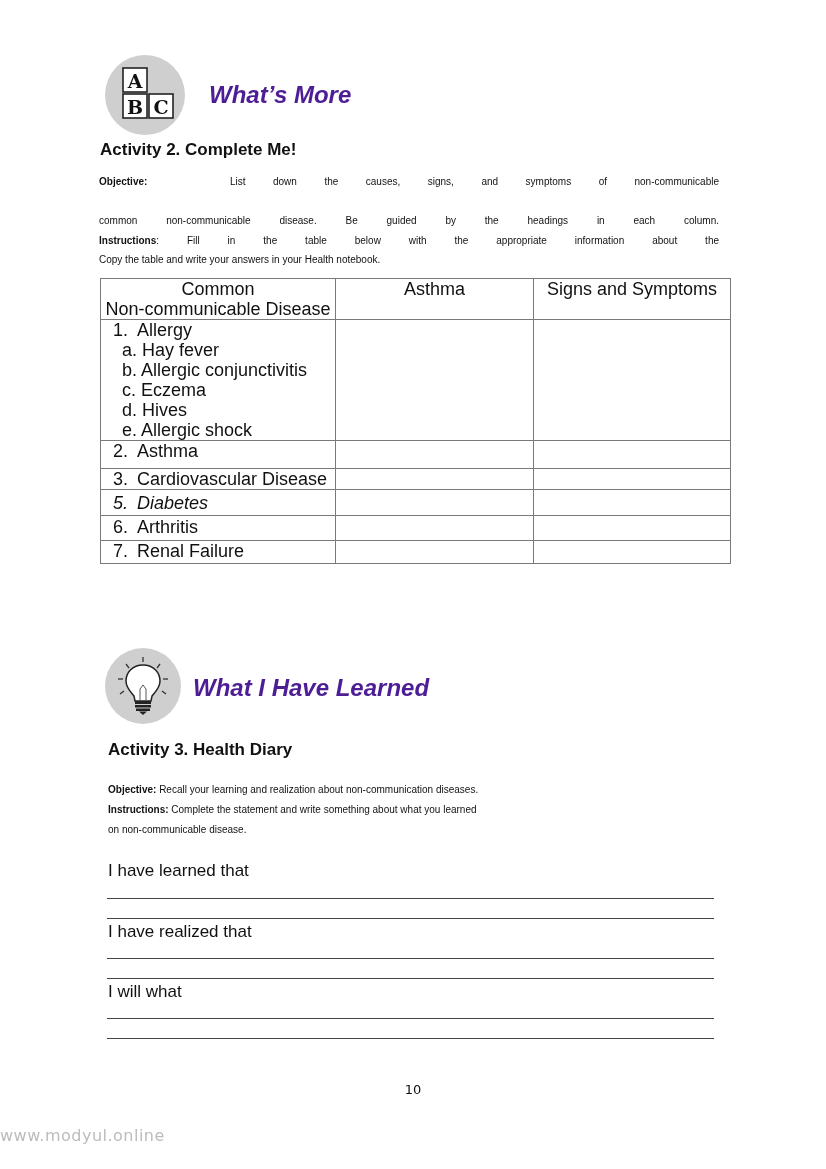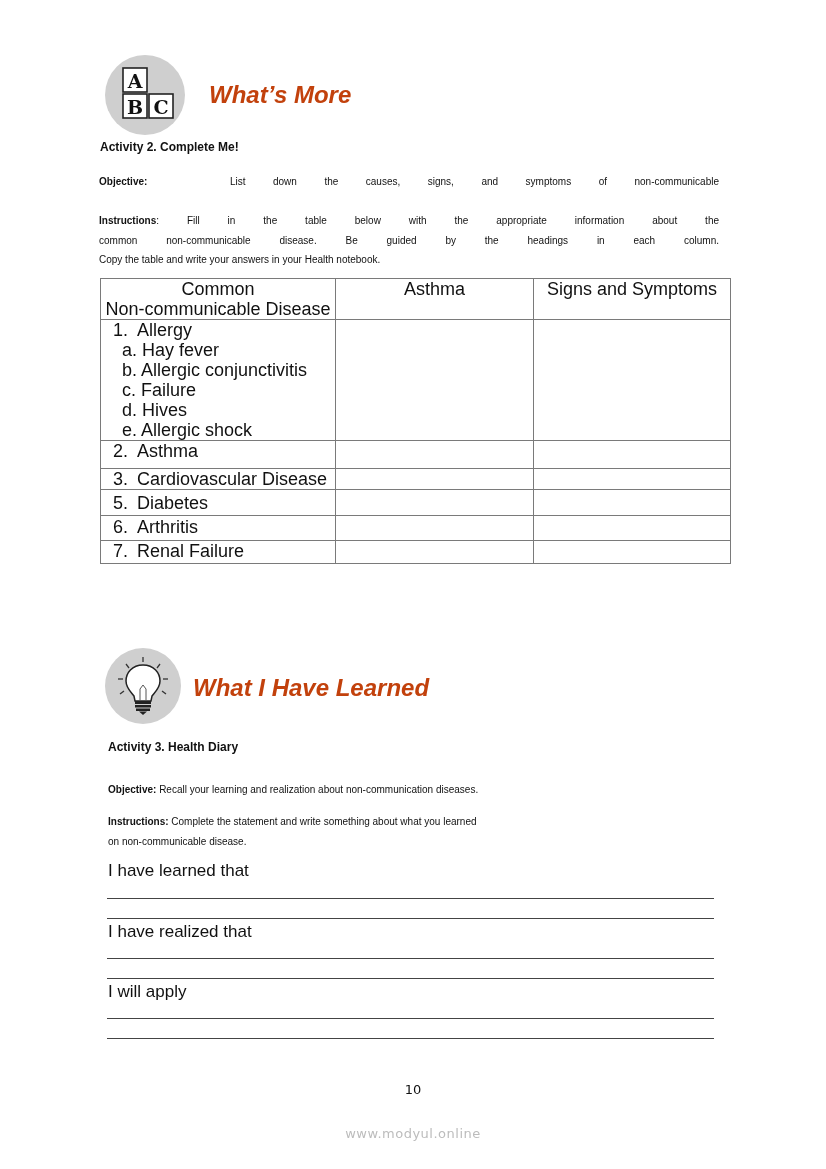--- a/index.html
+++ b/index.html
@@ -3,23 +3,23 @@
 <meta charset="utf-8">
 <style>
   html, body { margin: 0; padding: 0; background: #ffffff; }
   body {
     width: 826px; height: 1169px; position: relative; overflow: hidden;
     font-family: "Liberation Sans", sans-serif; color: #111;
   }
   .section-icon { position: absolute; width: 80px; height: 80px; border-radius: 50%; background: #cfcfcf; }
   .section-title {
     position: absolute; font-family: "Liberation Sans", sans-serif;
-    font-weight: bold; font-style: italic; font-size: 24px; color: #c2410c; white-space: nowrap;
+    font-weight: bold; font-style: italic; font-size: 24px; color: #4c1d95; white-space: nowrap;
   }
-  .activity-title { position: absolute; font-weight: bold; font-size: 12px; white-space: nowrap; }
+  .activity-title { position: absolute; font-weight: bold; font-size: 17px; white-space: nowrap; }
   .para { position: absolute; font-size: 10px; line-height: 19.5px; text-align: justify; }
   .para b { font-weight: bold; }
   .justify-line { display: block; text-align: justify; text-align-last: justify; }
   .plain-line { display: block; }
 
   table.ncd {
     position: absolute; left: 100px; top: 278px; border-collapse: collapse;
     font-size: 18px; line-height: 20px; table-layout: fixed;
   }
   table.ncd td, table.ncd th {
@@ -32,21 +32,21 @@
   .disease-main { padding-left: 8px; }
   .disease-num { display: inline-block; width: 24px; }
   .sub-item { padding-left: 17px; }
 
   .blank-line {
     position: absolute; left: 107px; width: 607px; height: 0;
     border-top: 1.5px solid #444;
   }
   .diary-prompt { position: absolute; left: 108px; font-size: 17px; white-space: nowrap; }
   .page-number { position: absolute; left: 0; width: 826px; top: 1082px; text-align: center; font-size: 13px; font-family: "DejaVu Sans", sans-serif; }
-  .watermark { position: absolute; left: 0; width: 826px; top: 1126px; text-align: center; font-size: 13px; color: #bcbcbc; font-family: "DejaVu Sans", sans-serif; letter-spacing: 0.5px; }
+  .watermark { position: absolute; left: 0; width: 826px; top: 1126px; text-align: left; font-size: 16px; color: #bcbcbc; font-family: "DejaVu Sans", sans-serif; letter-spacing: 0.5px; }
 </style>
 </head>
 <body>
 
 <div class="section-icon" style="left:105px; top:55px;">
   <svg width="80" height="80" viewBox="0 0 80 80">
     <rect x="18" y="13" width="24" height="24" fill="#fff" stroke="#222" stroke-width="1.6"></rect>
     <rect x="18" y="39" width="24" height="24" fill="#fff" stroke="#222" stroke-width="1.6"></rect>
     <rect x="44" y="39" width="24" height="24" fill="#fff" stroke="#222" stroke-width="1.6"></rect>
     <text x="30" y="33" text-anchor="middle" font-family="DejaVu Serif, serif" font-weight="bold" font-size="19" fill="#111">A</text>
@@ -56,43 +56,43 @@
 </div>
 <div class="section-title" style="left:209px; top:81px;">What’s More</div>
 
 <div class="activity-title" style="left:100px; top:140px;">Activity 2. Complete Me!</div>
 
 <div class="para" style="left:99px; top:172px; width:620px;">
   <span class="justify-line"><b>Objective:</b>&nbsp;&nbsp; <span>List down the causes, signs, and symptoms of non-communicable</span></span>
 </div>
 
 <div class="para" style="left:99px; top:211px; width:620px;">
+  <span class="justify-line">common non-communicable disease. Be guided by the headings in each column.</span>
   <span class="justify-line"><b>Instructions</b><span>: Fill in the table below with the appropriate information about the</span></span>
-  <span class="justify-line">common non-communicable disease. Be guided by the headings in each column.</span>
   <span class="plain-line">Copy  the table and write your answers in your Health notebook.</span>
 </div>
 
 <table class="ncd">
   <thead>
     <tr style="height:40px;">
       <th class="col1">
         <div>Common</div>
         <div>Non-communicable Disease</div>
       </th>
       <th class="col2">Asthma</th>
       <th class="col3">Signs and Symptoms</th>
     </tr>
   </thead>
   <tbody>
     <tr style="height:120px;">
       <td class="col1">
         <div class="disease-main"><span class="disease-num">1.</span><span>Allergy</span></div>
         <div class="sub-item">a. Hay fever</div>
         <div class="sub-item">b. Allergic conjunctivitis</div>
-        <div class="sub-item">c. Failure</div>
+        <div class="sub-item">c. Eczema</div>
         <div class="sub-item">d. Hives</div>
         <div class="sub-item">e. Allergic shock</div>
       </td>
       <td class="col2"></td>
       <td class="col3"></td>
     </tr>
     <tr style="height:28px;">
       <td class="col1">
           <div class="disease-main"><span class="disease-num">2.</span><span>Asthma</span></div>
         </td>
@@ -101,21 +101,21 @@
     </tr>
     <tr style="height:20px;">
       <td class="col1">
           <div class="disease-main"><span class="disease-num">3.</span><span>Cardiovascular Disease</span></div>
         </td>
       <td class="col2"></td>
       <td class="col3"></td>
     </tr>
     <tr style="height:26px;">
       <td class="col1">
-          <div class="disease-main" style="padding-top:3px;"><span class="disease-num">5.</span><span>Diabetes</span></div>
+          <div class="disease-main" style="padding-top:3px;font-style:italic;"><span class="disease-num">5.</span><span>Diabetes</span></div>
         </td>
       <td class="col2"></td>
       <td class="col3"></td>
     </tr>
     <tr style="height:25px;">
       <td class="col1">
           <div class="disease-main" style="padding-top:1px;"><span class="disease-num">6.</span><span>Arthritis</span></div>
         </td>
       <td class="col2"></td>
       <td class="col3"></td>
@@ -150,30 +150,30 @@
   </svg>
 </div>
 <div class="section-title" style="left:193px; top:674px;">What I Have Learned</div>
 
 <div class="activity-title" style="left:108px; top:740px;">Activity 3. Health Diary</div>
 
 <div class="para" style="left:108px; top:780px; width:620px; text-align:left; white-space:nowrap;">
   <b>Objective:</b><span> Recall your learning and realization about non-communication diseases.</span>
 </div>
 <div class="para" style="left:108px; top:800px; width:620px; text-align:left;">
-  <span class="plain-line" style="white-space:nowrap;margin-top:12px;"><b>Instructions:</b><span> Complete the statement and write something about what you learned</span></span>
+  <span class="plain-line" style="white-space:nowrap;"><b>Instructions:</b><span> Complete the statement and write something about what you learned</span></span>
   <span class="plain-line">on non-communicable disease.</span>
 </div>
 
 <div class="diary-prompt" style="top:861px;">I have learned that</div>
 <div class="blank-line" style="top:898px;"></div>
 <div class="blank-line" style="top:918px;"></div>
 
 <div class="diary-prompt" style="top:922px;">I have realized that</div>
 <div class="blank-line" style="top:958px;"></div>
 <div class="blank-line" style="top:978px;"></div>
 
-<div class="diary-prompt" style="top:982px;">I will apply</div>
+<div class="diary-prompt" style="top:982px;">I will what</div>
 <div class="blank-line" style="top:1018px;"></div>
 <div class="blank-line" style="top:1038px;"></div>
 
 <div class="page-number">10</div>
 <div class="watermark">www.modyul.online</div>
 
 </body></html>

